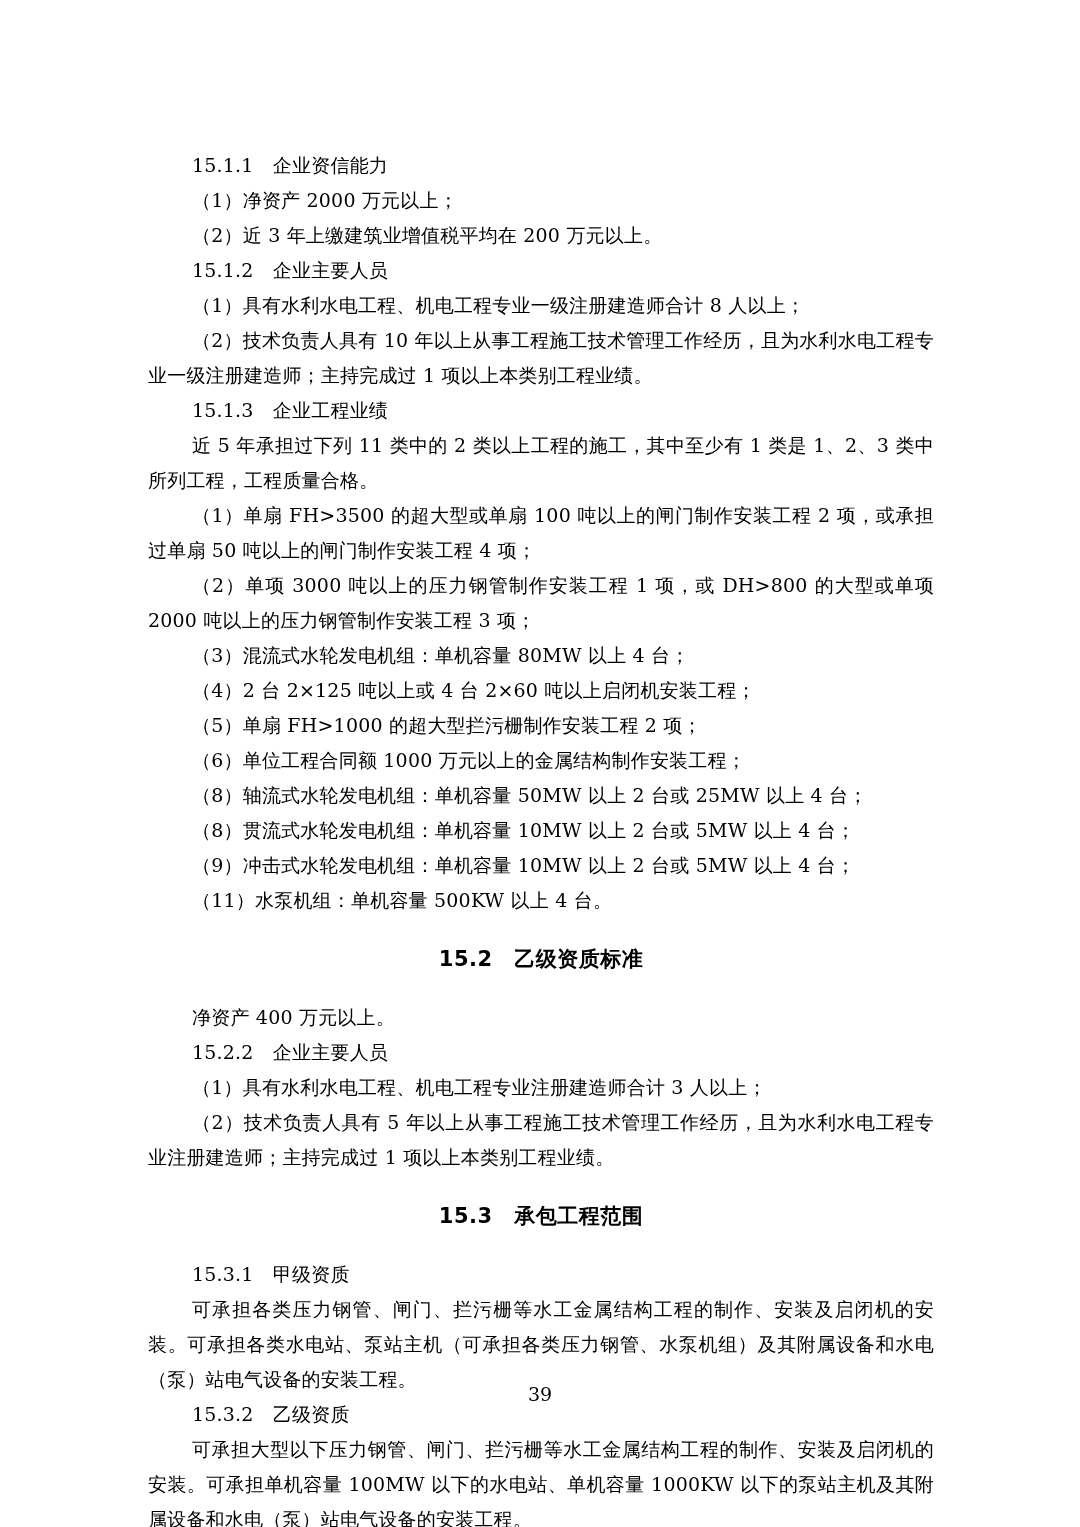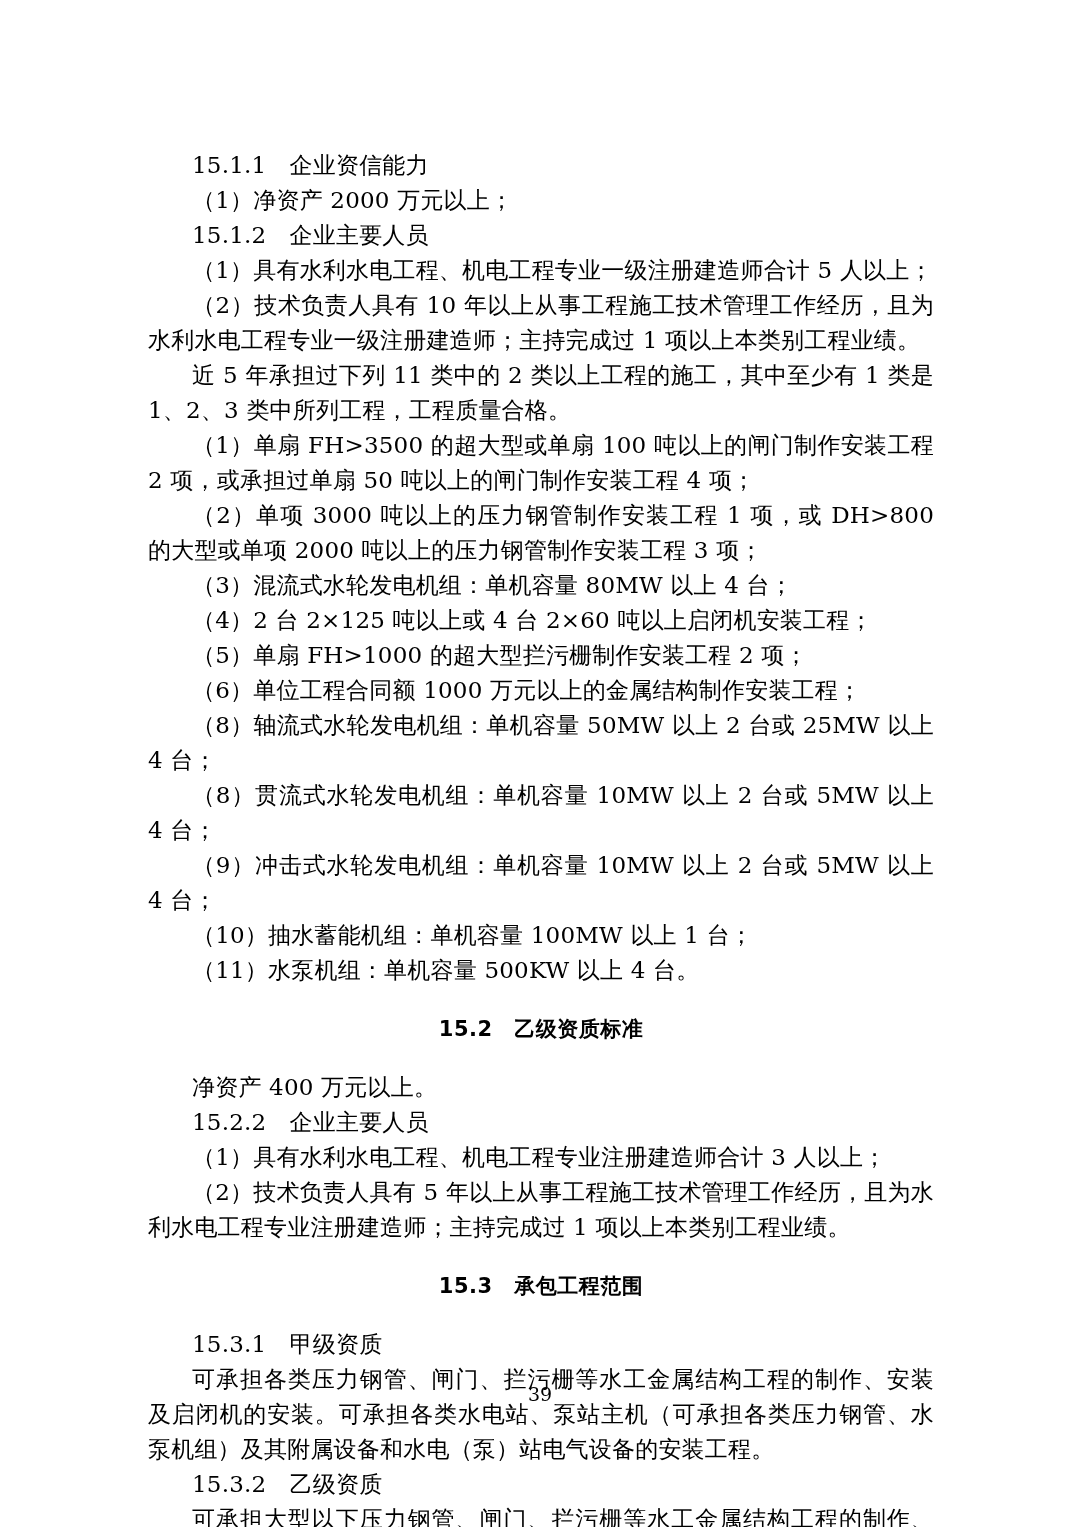--- a/index.html
+++ b/index.html
@@ -16,21 +16,21 @@
     color: #000000;
     overflow: hidden;
   }
   .content {
     position: absolute;
     left: 148px;
     top: 148px;
     width: 786px;
   }
   .para {
-    font-size: 23px;
+    font-size: 19px;
     line-height: 35px;
     text-align: justify;
     text-justify: inter-ideograph;
     margin: 0;
     letter-spacing: 0.2px;
   }
   .indent1 {
     text-indent: 44px;
   }
   .heading-num {
@@ -62,36 +62,37 @@
   }
 </style>
 </head>
 <body>
 
 <div class="page">
   <div class="content">
 
     <p class="para heading-num">15.1.1　企业资信能力</p>
     <p class="para indent1">（1）净资产 2000 万元以上；</p>
+    <p class="para indent1">（2）近 3 年上缴建筑业增值税平均在 200 万元以上。</p>
 
     <p class="para heading-num">15.1.2　企业主要人员</p>
-    <p class="para indent1">（1）具有水利水电工程、机电工程专业一级注册建造师合计 5 人以上；</p>
+    <p class="para indent1">（1）具有水利水电工程、机电工程专业一级注册建造师合计 8 人以上；</p>
     <p class="para indent1">（2）技术负责人具有 10 年以上从事工程施工技术管理工作经历，且为水利水电工程专业一级注册建造师；主持完成过 1 项以上本类别工程业绩。</p>
 
+    <p class="para heading-num">15.1.3　企业工程业绩</p>
     <p class="para indent1">近 5 年承担过下列 11 类中的 2 类以上工程的施工，其中至少有 1 类是 1、2、3 类中所列工程，工程质量合格。</p>
     <p class="para indent1">（1）单扇 FH&gt;3500 的超大型或单扇 100 吨以上的闸门制作安装工程 2 项，或承担过单扇 50 吨以上的闸门制作安装工程 4 项；</p>
     <p class="para indent1">（2）单项 3000 吨以上的压力钢管制作安装工程 1 项，或 DH&gt;800 的大型或单项 2000 吨以上的压力钢管制作安装工程 3 项；</p>
     <p class="para indent1">（3）混流式水轮发电机组：单机容量 80MW 以上 4 台；</p>
     <p class="para indent1">（4）2 台 2×125 吨以上或 4 台 2×60 吨以上启闭机安装工程；</p>
     <p class="para indent1">（5）单扇 FH&gt;1000 的超大型拦污栅制作安装工程 2 项；</p>
     <p class="para indent1">（6）单位工程合同额 1000 万元以上的金属结构制作安装工程；</p>
     <p class="para indent1">（8）轴流式水轮发电机组：单机容量 50MW 以上 2 台或 25MW 以上 4 台；</p>
     <p class="para indent1">（8）贯流式水轮发电机组：单机容量 10MW 以上 2 台或 5MW 以上 4 台；</p>
     <p class="para indent1">（9）冲击式水轮发电机组：单机容量 10MW 以上 2 台或 5MW 以上 4 台；</p>
-    <p class="para indent1">（10）抽水蓄能机组：单机容量 100MW 以上 1 台；</p>
     <p class="para indent1">（11）水泵机组：单机容量 500KW 以上 4 台。</p>
 
     <p class="section-title gap-before gap-after">15.2　乙级资质标准</p>
 
     <p class="para heading-num">净资产 400 万元以上。</p>
     <p class="para heading-num">15.2.2　企业主要人员</p>
     <p class="para indent1">（1）具有水利水电工程、机电工程专业注册建造师合计 3 人以上；</p>
     <p class="para indent1">（2）技术负责人具有 5 年以上从事工程施工技术管理工作经历，且为水利水电工程专业注册建造师；主持完成过 1 项以上本类别工程业绩。</p>
 
     <p class="section-title gap-before gap-after">15.3　承包工程范围</p>

